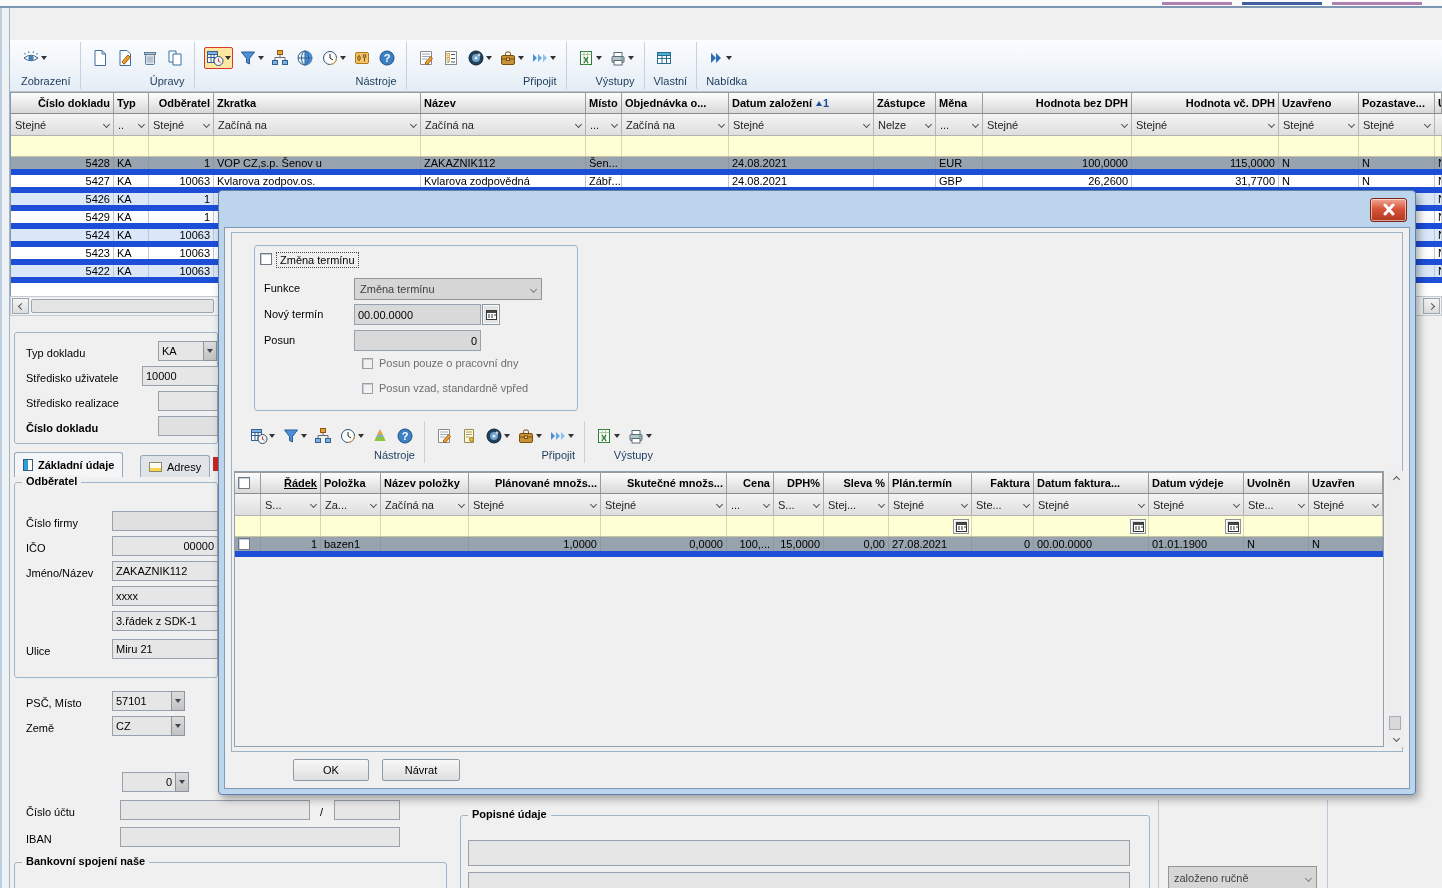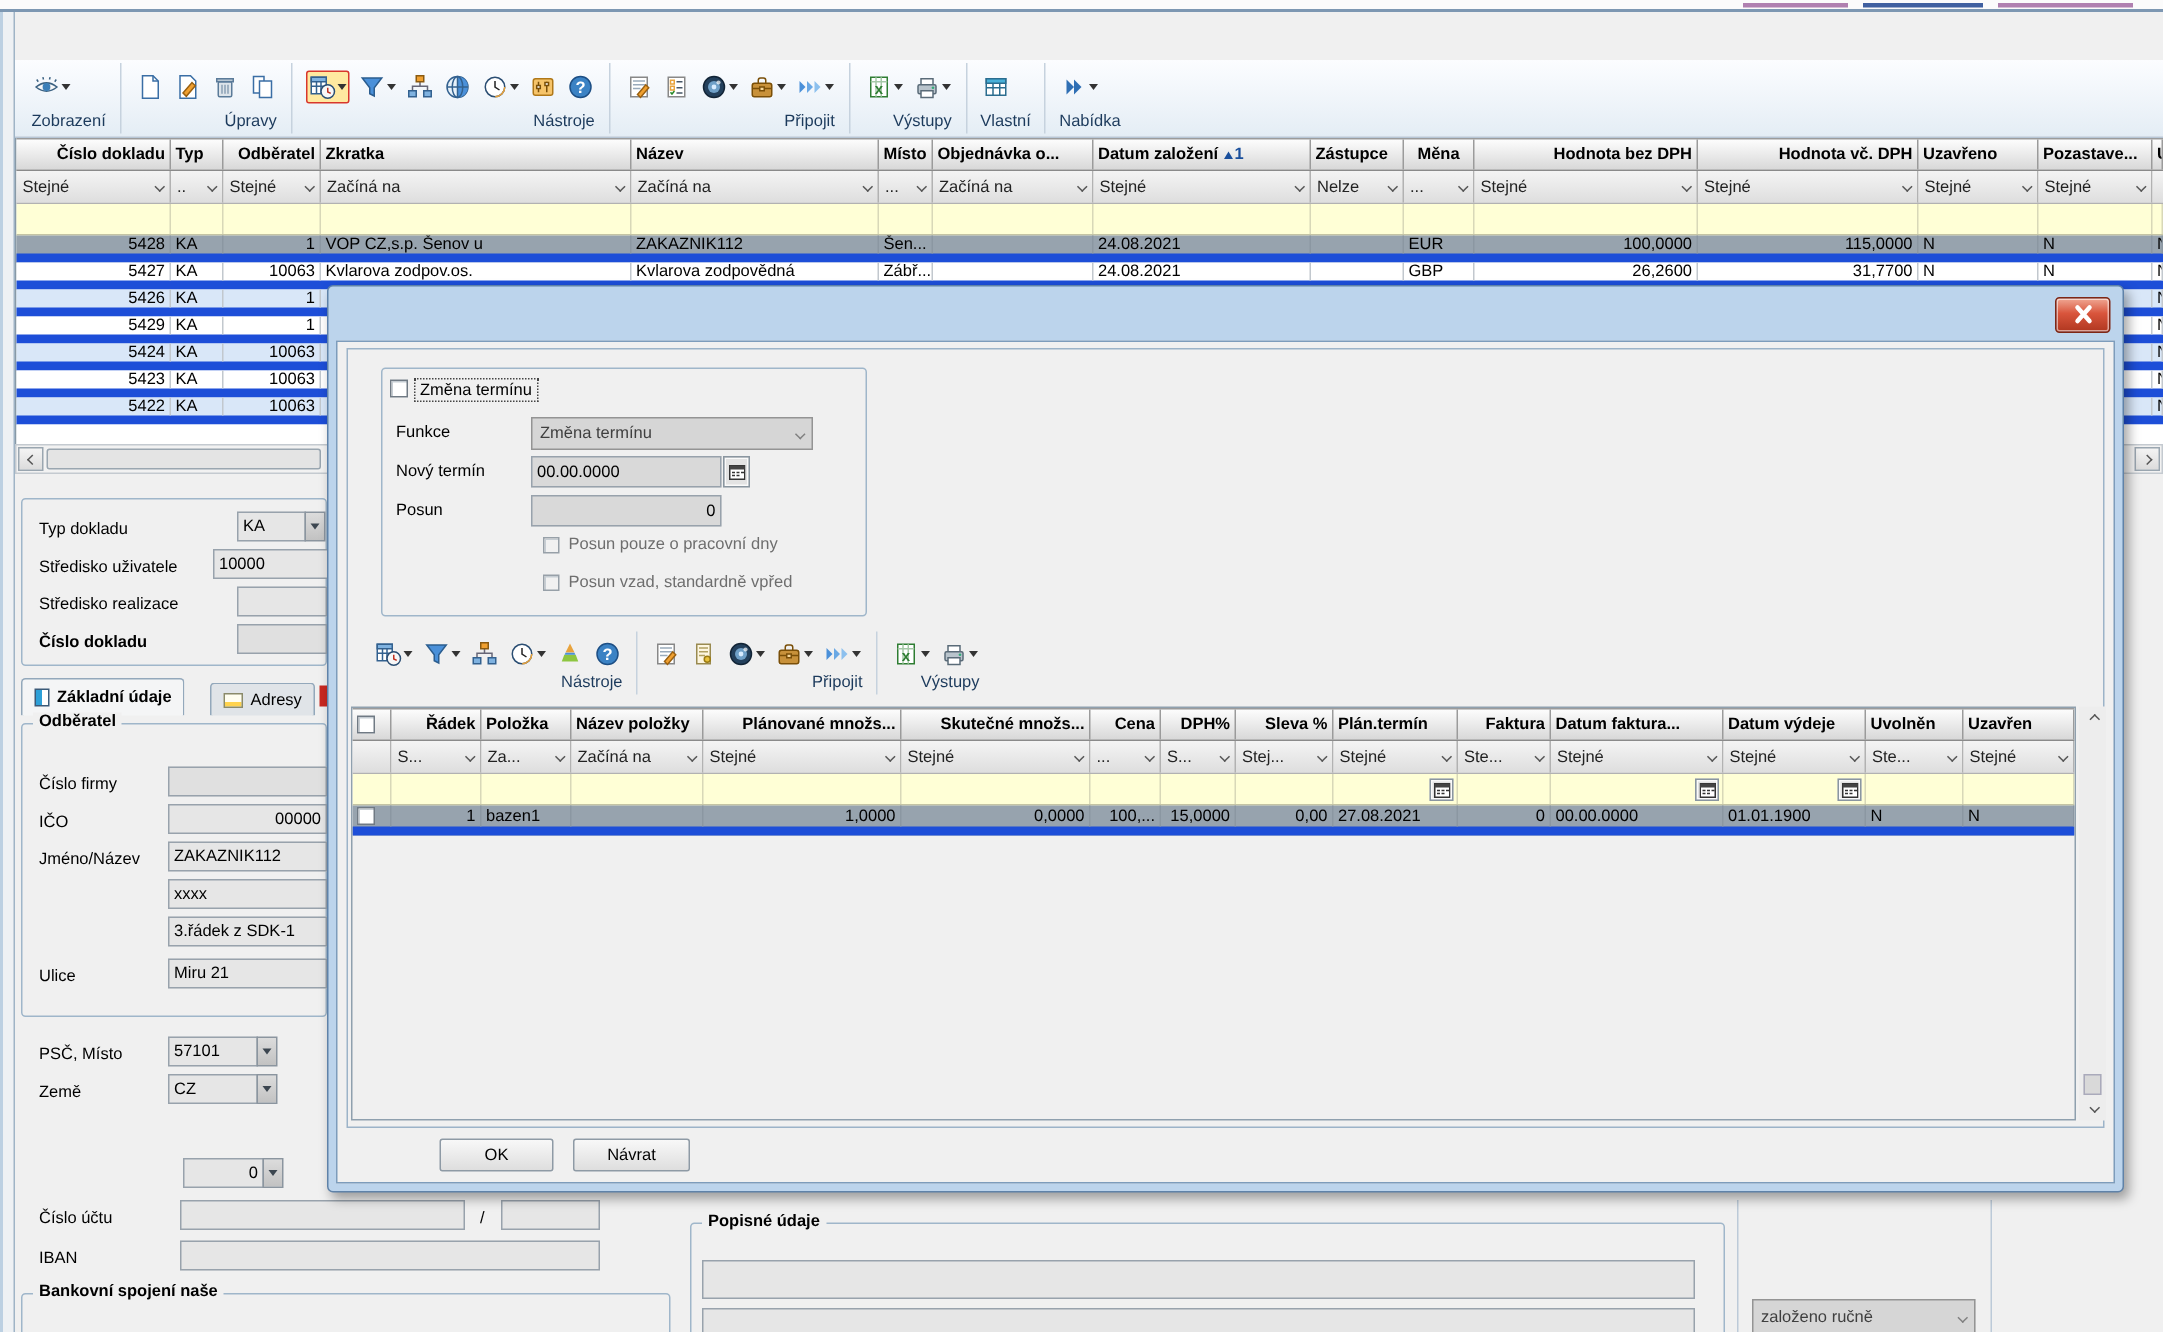--- a/index.html
+++ b/index.html
@@ -362,21 +362,21 @@
         <div class="hcell" style="width: 107px;">
           <span>Objednávka o...</span>
         </div>
         <div class="hcell" style="width: 145px;">
           <span>Datum založení</span>
           <span class="sortb">1</span>
         </div>
         <div class="hcell" style="width: 62px;">
           <span>Zástupce</span>
         </div>
-        <div class="hcell" style="width: 47px; justify-content: center;">
+        <div class="hcell" style="width: 47px;">
           <span>Měna</span>
         </div>
         <div class="hcell r" style="width: 149px;">
           <span>Hodnota bez DPH</span>
         </div>
         <div class="hcell r" style="width: 147px;">
           <span>Hodnota vč. DPH</span>
         </div>
         <div class="hcell" style="width: 80px;">
           <span>Uzavřeno</span>
@@ -849,21 +849,21 @@
               </div>
               <div class="tlabel">Výstupy</div>
             </div>
           </div>
 
         <div class="igridwrap" id="inner-grid">
             <div class="g-head">
               <div class="hcell" style="width: 26px;">
                 <span class="cbx"></span>
               </div>
-              <div class="hcell r" style="width: 60px;">
+              <div class="hcell r" style="width: 60px; text-decoration: underline;">
                 <span>Řádek</span>
               </div>
               <div class="hcell" style="width: 60px;">
                 <span>Položka</span>
               </div>
               <div class="hcell" style="width: 88px;">
                 <span>Název položky</span>
               </div>
               <div class="hcell r" style="width: 132px;">
                 <span>Plánované množs...</span>

